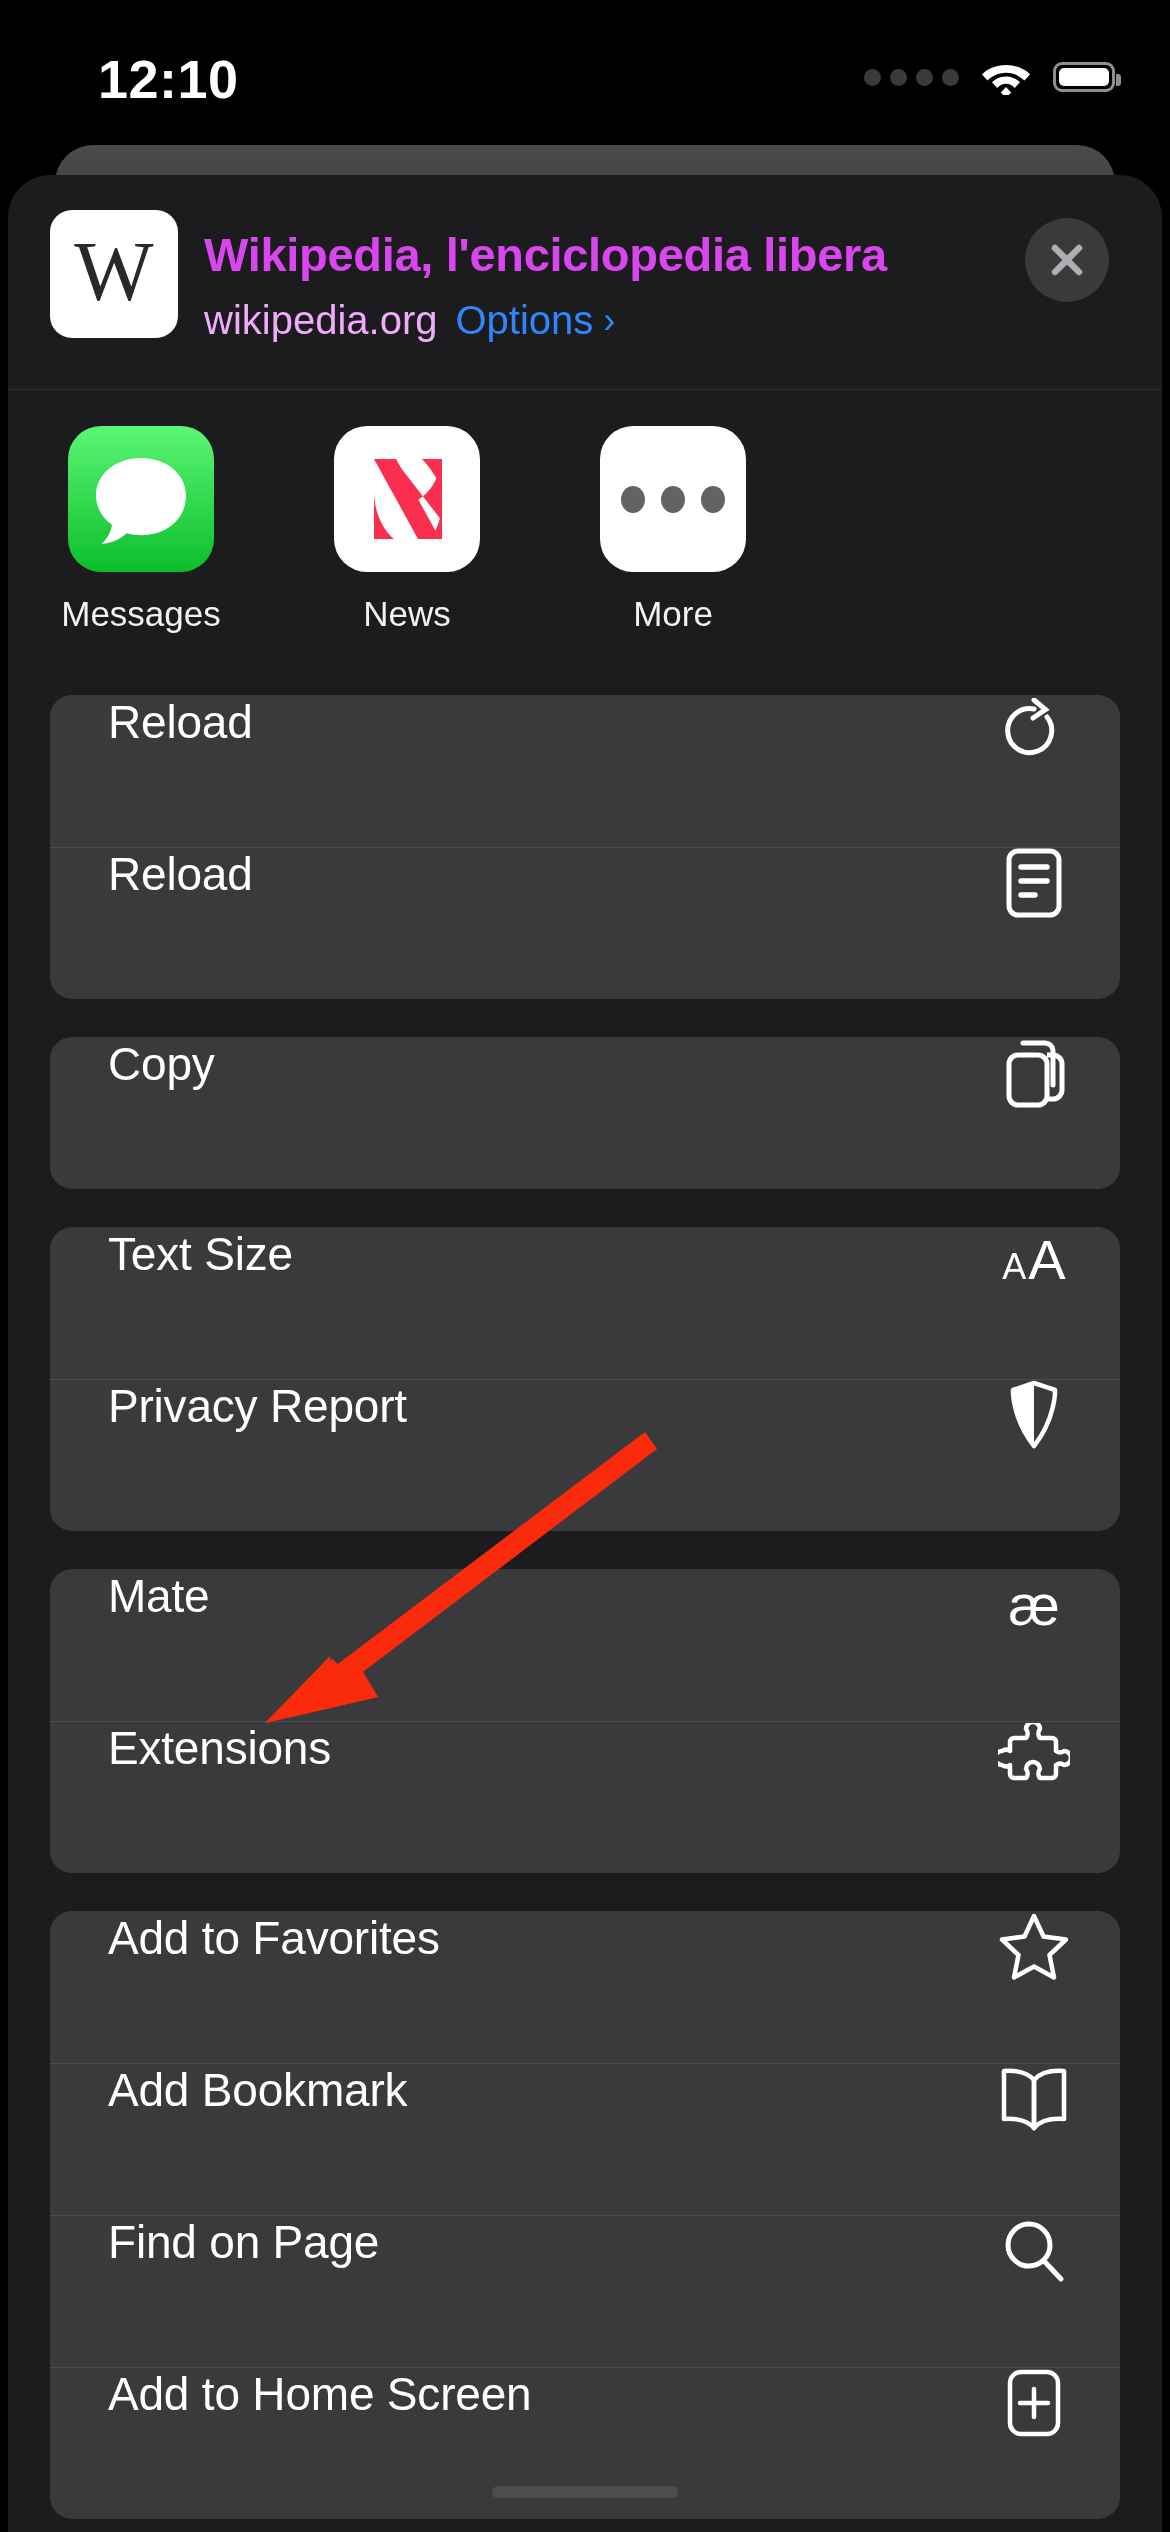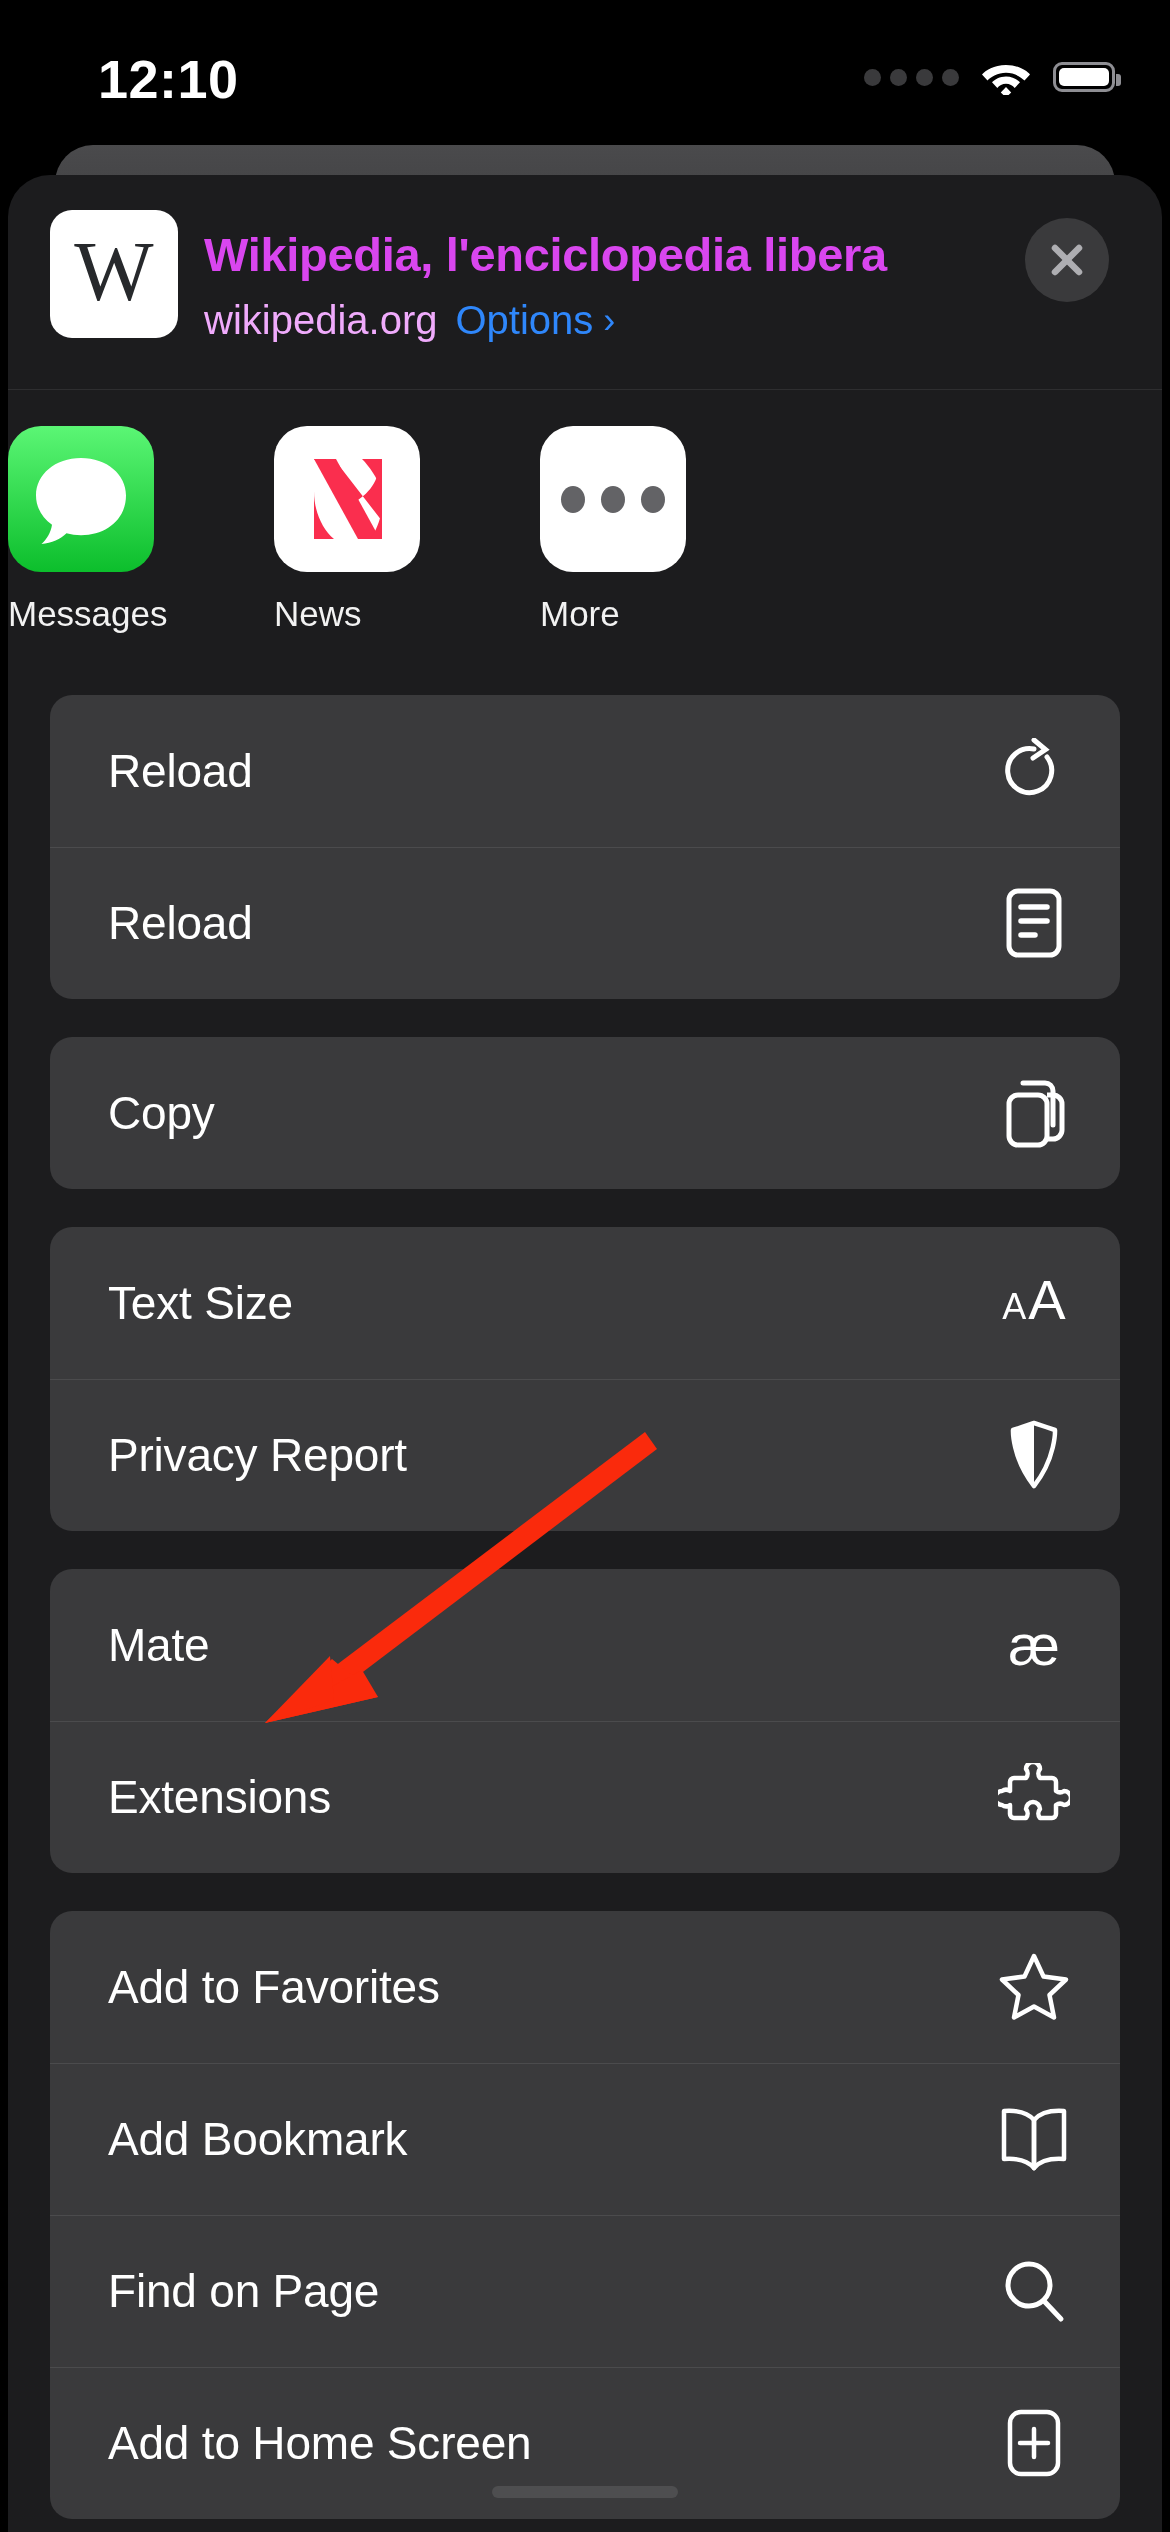--- a/index.html
+++ b/index.html
@@ -66,37 +66,37 @@
   .hdr-options { font-size:40px; color:#2f87fb; display:flex; align-items:center; gap:10px; }
   .hdr-options .chev { font-size:36px; color:#2f87fb; line-height:1; }
   .close-btn {
     position:absolute; right:53px; top:43px; width:84px; height:84px;
     background:#3a3a3c; border-radius:50%;
     display:flex; align-items:center; justify-content:center;
   }
 
   
   .apps-row { position:relative; height:270px; padding:36px 0 0 0; display:flex; }
-  .app { width:266px; display:flex; flex-direction:column; align-items:flex-start; }
+  .app { width:266px; display:flex; flex-direction:column; align-items:center; }
   .app-tile {
     width:146px; height:146px; border-radius:33px;
     display:flex; align-items:center; justify-content:center; overflow:hidden;
   }
   .app-tile.messages { background:linear-gradient(180deg,#5BF675 0%, #0CBE2C 100%); }
   .app-tile.news { background:#fff; }
   .app-tile.more { background:#fff; }
   .app-label { margin-top:22px; font-size:35px; color:#f2f2f2; }
   .dots3 { display:flex; gap:16px; }
   .dots3 i { width:24px; height:27px; border-radius:50%; background:#636366; display:block; }
 
   
   .groups { position:absolute; left:0; right:0; top:520px; bottom:0; padding:0 42px; }
   .group { background:#3a3a3c; border-radius:22px; overflow:hidden; margin-bottom:38px; }
   .row {
-    position:relative; height:152px; display:flex; align-items:center;
+    position:relative; height:152px; display:flex; 
     padding:0 50px 0 58px; justify-content:space-between;
   }
   .row + .row::before {
     content:""; position:absolute; left:0; right:0; top:0; height:1px; background:#4b4b4d;
   }
   .row-label { font-size:46px; color:#fff; letter-spacing:-0.2px; }
   .row-icon { width:72px; height:72px; display:flex; align-items:center; justify-content:center; color:#fff; flex:0 0 auto; }
   .aa { display:flex; align-items:baseline; gap:2px; color:#fff; font-family:"Liberation Sans", sans-serif; }
   .aa .sm { font-size:36px; } .aa .lg { font-size:56px; }
   .ae { font-size:58px; color:#fff; font-family:"Liberation Sans", sans-serif; line-height:1; }

